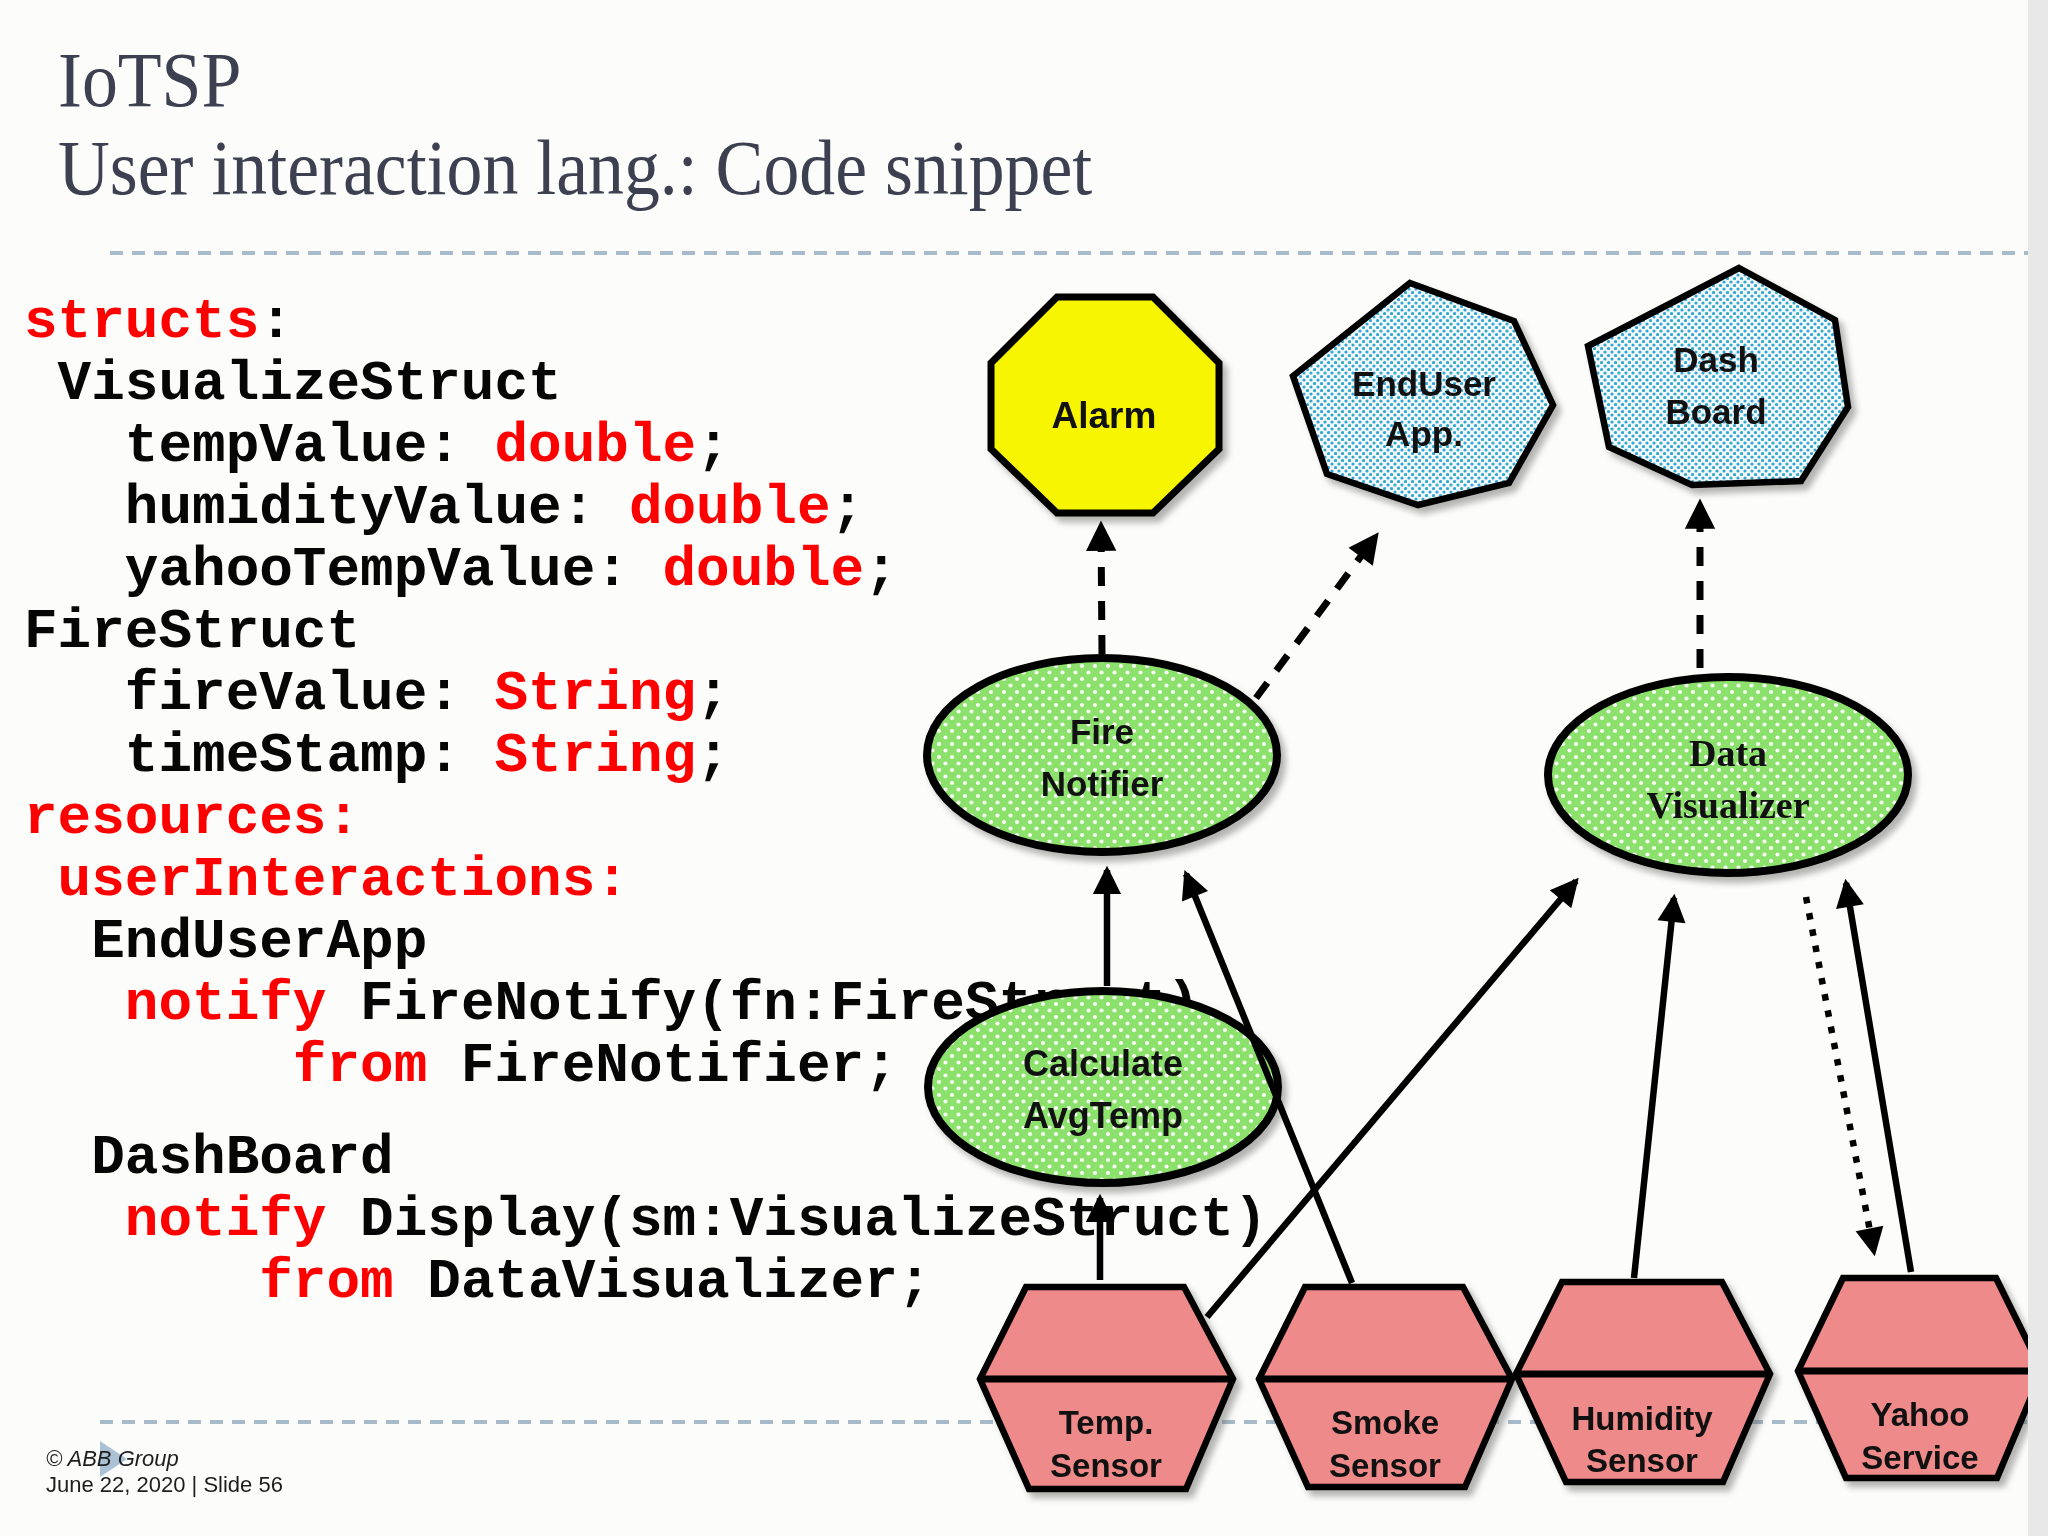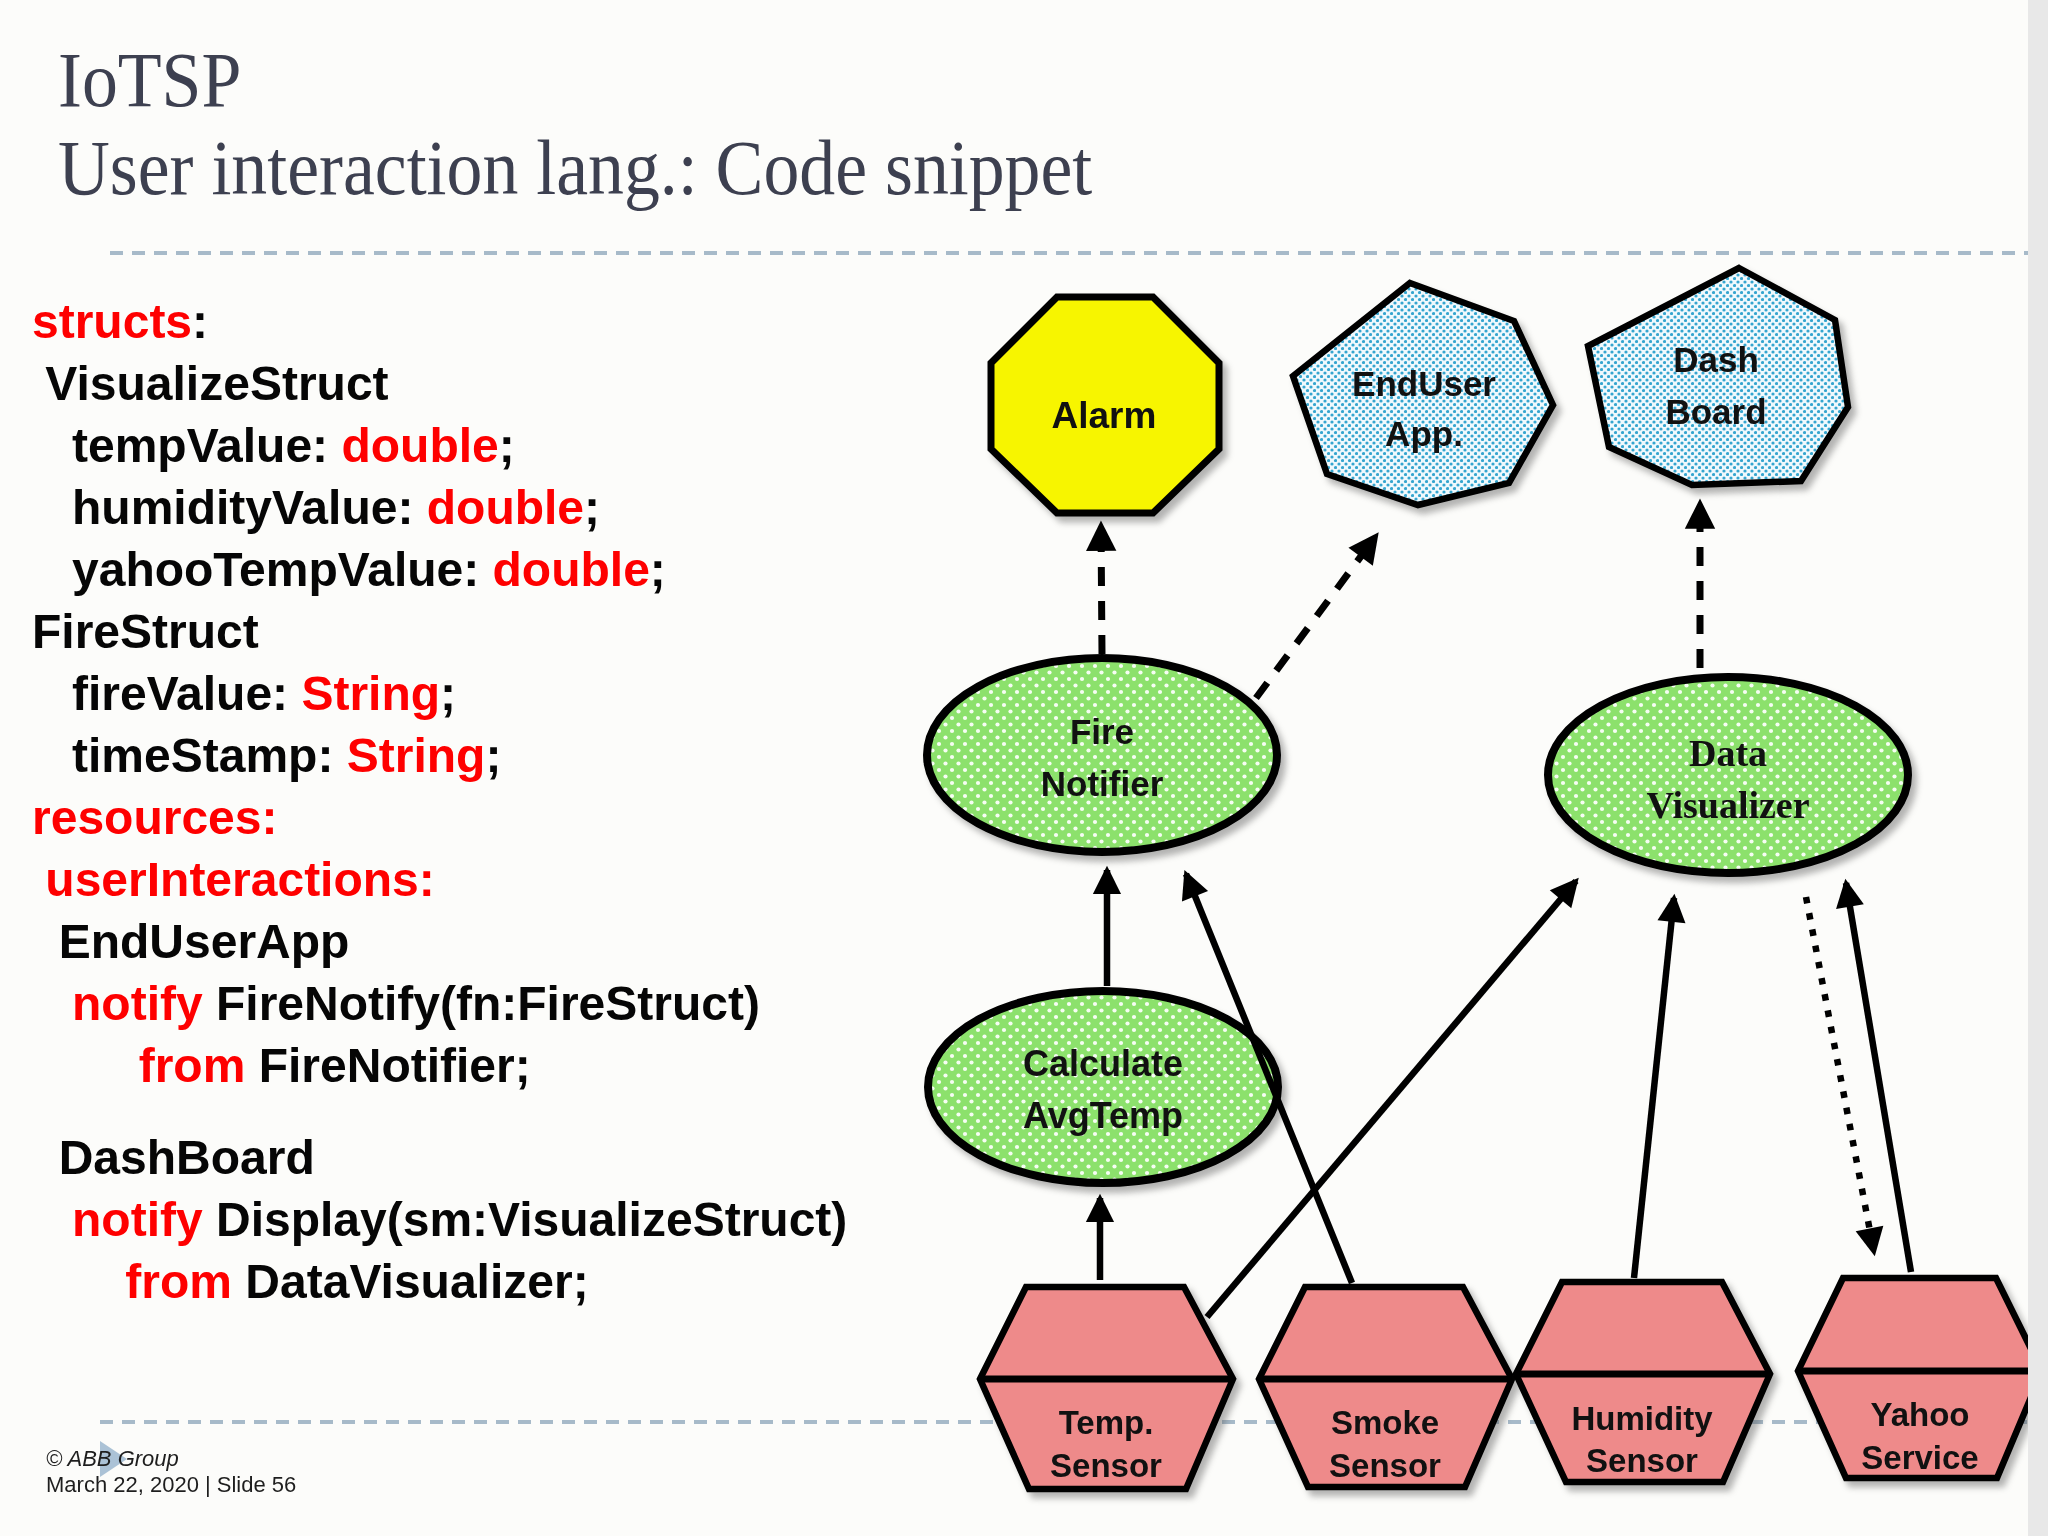--- a/index.html
+++ b/index.html
@@ -21,23 +21,23 @@
   }
   
   .divider{
     position:absolute;height:4px;
     background:repeating-linear-gradient(90deg,#a7bac9 0 13px,transparent 13px 22px);
   }
   .divider.top{left:110px;top:251px;width:1930px;}
   .divider.bottom{left:100px;top:1420px;width:1948px;}
   
   .code-block{
-    position:absolute;left:32px;top:291px;
-    font-family:Liberation Sans, sans-serif;
-    font-weight:bold;font-size:48px;line-height:62px;
+    position:absolute;left:24px;top:291px;
+    font-family:Liberation Mono, monospace;
+    font-weight:bold;font-size:56px;line-height:62px;
     white-space:pre;color:#060606;
   }
   .code-line{height:62px;}
   .code-line.blank{height:30px;}
   .code-block .red{color:#fe0000;}
   .code-block .blk{color:#060606;}
   
   svg.diagram{position:absolute;left:0;top:0;}
   .shp{filter:drop-shadow(5px 6px 3px rgba(90,90,90,0.45));}
   .lbl{
@@ -166,15 +166,15 @@
       <line x1="1911" y1="1272" x2="1846" y2="883" stroke-width="6.5" marker-end="url(#arrowHead)"></line>
       <line x1="1806" y1="897" x2="1874" y2="1252" stroke-width="6.5" stroke-dasharray="6.5 10" marker-end="url(#arrowHead)"></line>
       <line x1="1102" y1="654" x2="1101" y2="525" stroke-width="7" stroke-dasharray="19 15" marker-end="url(#arrowHead)"></line>
       <line x1="1256" y1="698" x2="1376" y2="536" stroke-width="7" stroke-dasharray="19 15" marker-end="url(#arrowHead)"></line>
       <line x1="1700" y1="668" x2="1700" y2="503" stroke-width="7" stroke-dasharray="19 15" marker-end="url(#arrowHead)"></line>
     </g>
   </svg>
 
   <div class="footer-triangle"></div>
   <div class="footer-text l1">© ABB Group</div>
-  <div class="footer-text l2">March 22, 2020 | Slide 56</div>
+  <div class="footer-text l2">June 22, 2020 | Slide 56</div>
 
 </div>
 
 </body></html>

